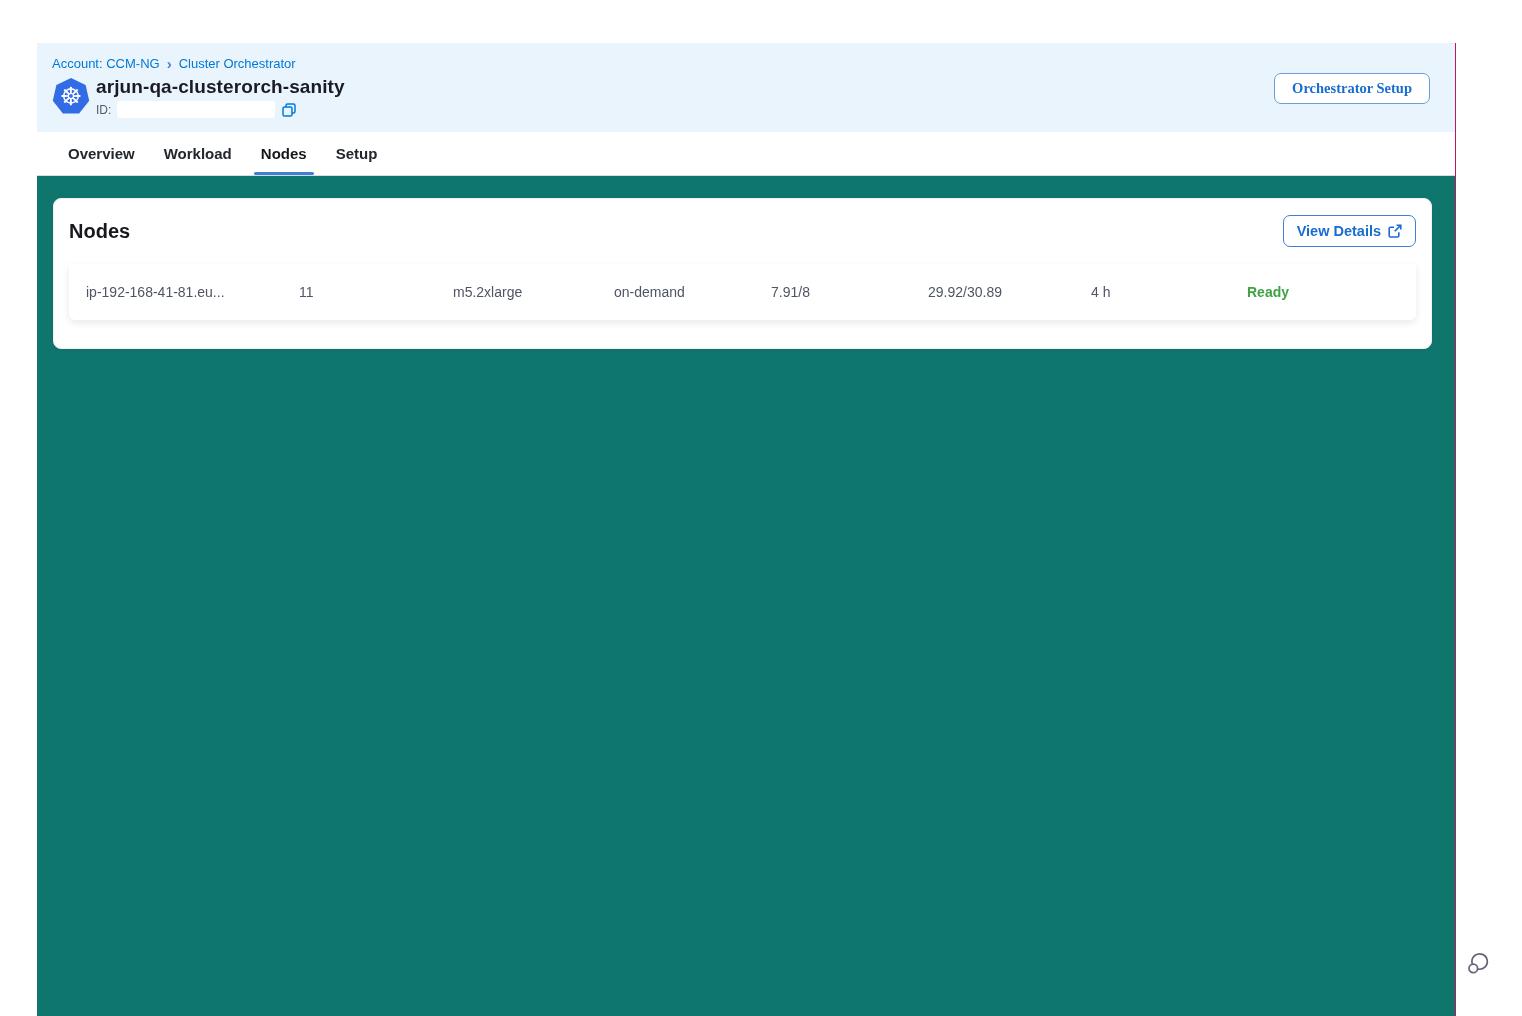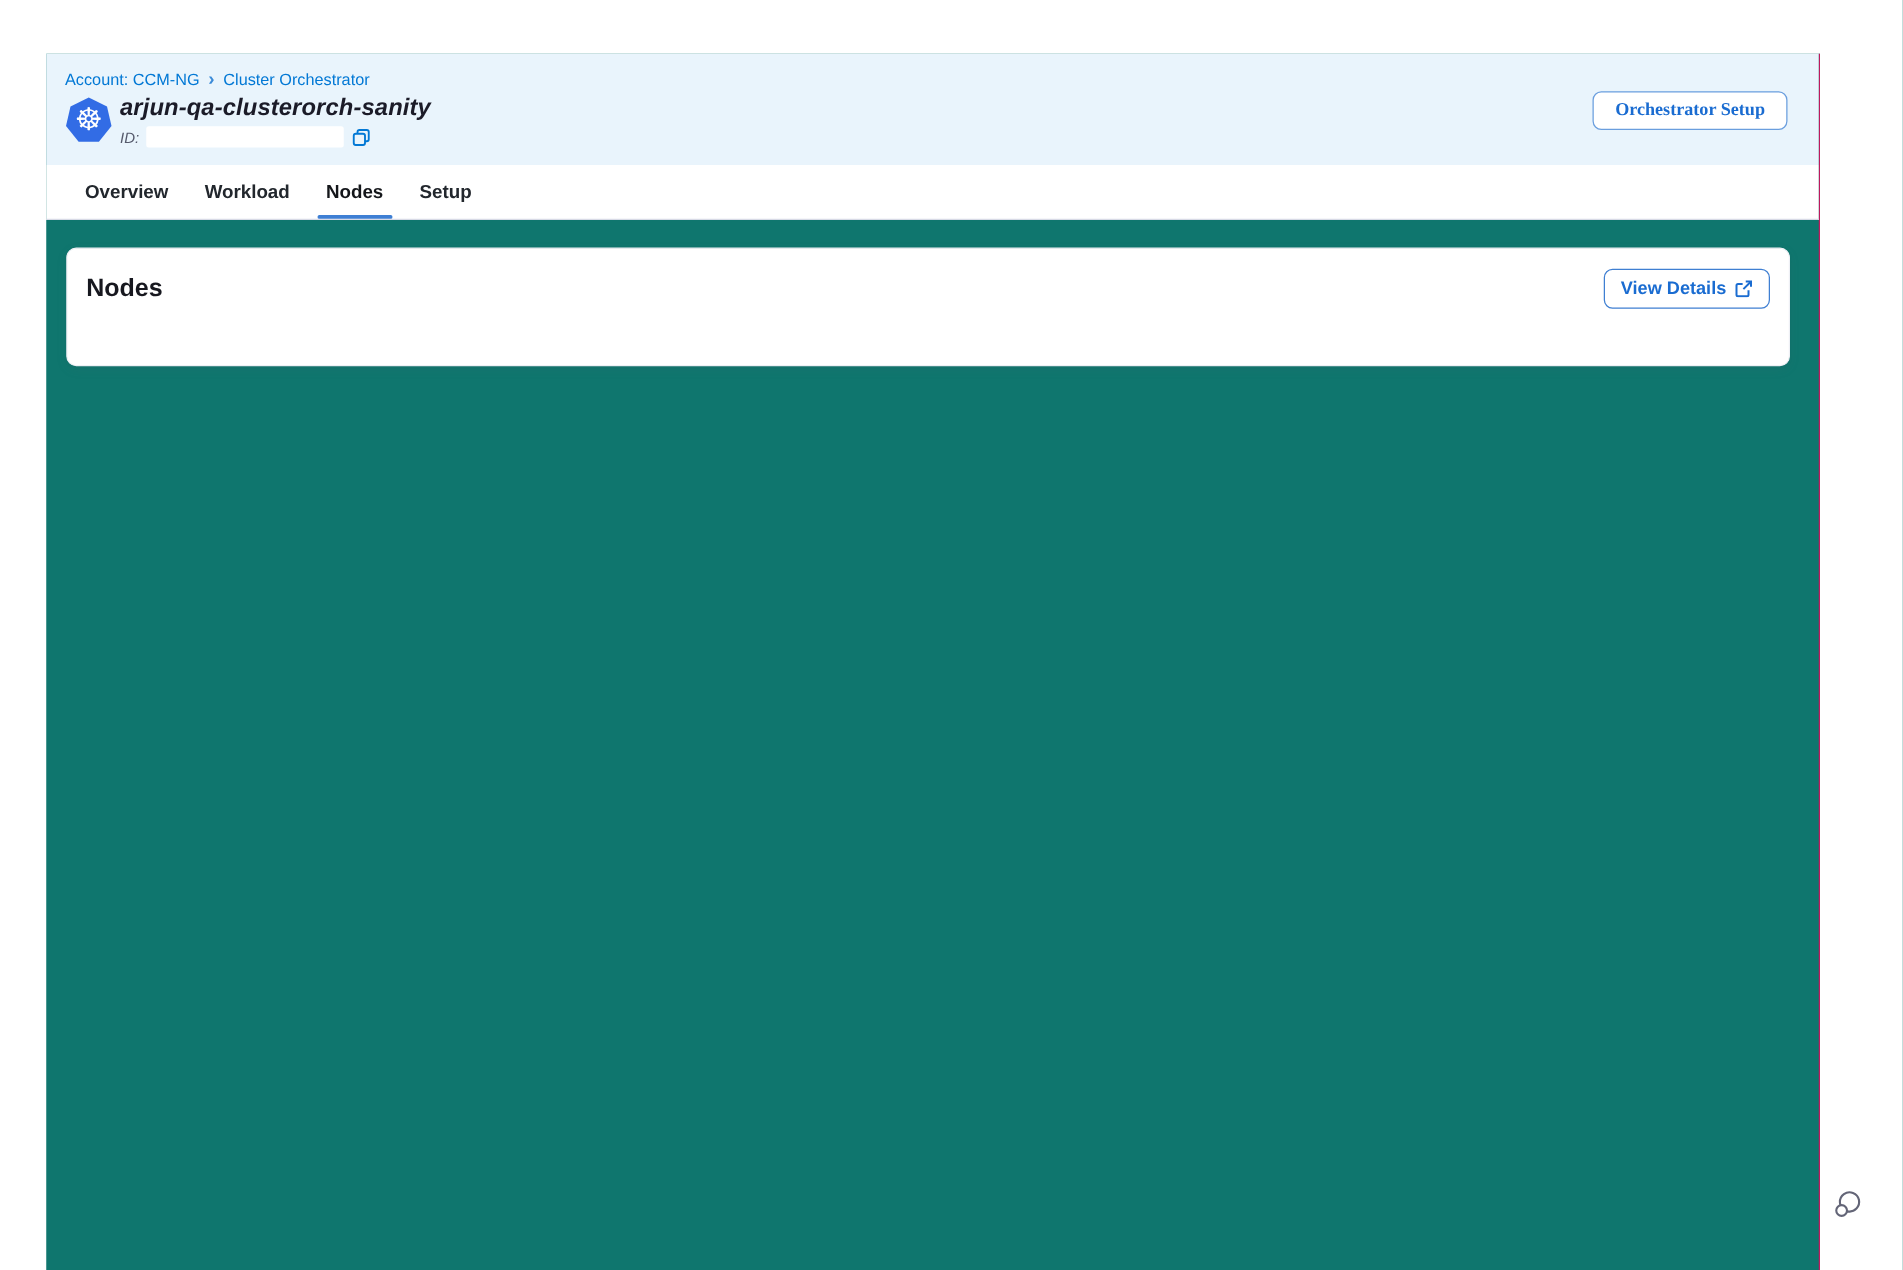--- a/index.html
+++ b/index.html
@@ -14,21 +14,21 @@
     background:#0f766e;border-right:1px solid #be185d;}
   
   .page-header{height:89px;background:#e9f4fc;padding:13px 25px 0 15px;position:relative;}
   .breadcrumb{font-size:13px;color:var(--accent);display:flex;align-items:center;gap:7px;}
   .breadcrumb .sep{font-size:15px;line-height:10px;font-weight:700;color:#3c8bd8;}
   .breadcrumb a{color:var(--accent);text-decoration:none;cursor:pointer;}
   .title-row{display:flex;align-items:flex-start;margin-top:5px;}
   .k8s-badge{position:relative;width:38px;height:38px;flex:0 0 38px;margin-top:1px;}
   .k8s-badge .glyph{position:absolute;left:0;top:1px;width:38px;height:36px;display:flex;
     align-items:center;justify-content:center;color:#fff;font-size:25px;line-height:1;}
-  .title-block{margin-left:6px;font-style:italic;}
+  .title-block{margin-left:6px;}
   .page-title{font-size:19px;font-weight:700;color:#1b1b28;letter-spacing:.1px;}
   .id-row{display:flex;align-items:center;margin-top:3px;gap:6px;}
   .id-label{font-size:12px;color:#55596b;}
   .id-redacted{width:158px;height:17px;background:#ffffff;border-radius:2px;}
   .copy-icon{cursor:pointer;display:flex;}
   .setup-btn{position:absolute;right:25px;top:30px;height:31px;padding:0 17px;
     background:#ffffff;border:1.5px solid #6a9ede;border-radius:7px;color:#1a6cd1;
     font-size:14.5px;font-weight:700;cursor:pointer;font-family:Liberation Serif, serif;}
   
   .tabbar{height:44px;background:#ffffff;border-bottom:1px solid #d8dae6;
@@ -127,20 +127,30 @@
           <svg width="14" height="14" viewBox="0 0 14 14" fill="none" stroke="#1a6cd1" stroke-width="1.6">
             <path d="M10.8 8.2v3.6a1.2 1.2 0 0 1-1.2 1.2H2.4a1.2 1.2 0 0 1-1.2-1.2V4.4a1.2 1.2 0 0 1 1.2-1.2h3.7"></path>
             <path d="M8.6 1.2h4.2v4.2"></path>
             <path d="M12.6 1.4L6.7 7.3"></path>
           </svg>
         </span>
       </button>
     </div>
 
     <div class="table">
+      <div class="trow">
+        <div class="td">ip-192-168-41-81.eu...</div>
+        <div class="td">11</div>
+        <div class="td">m5.2xlarge</div>
+        <div class="td">on-demand</div>
+        <div class="td">7.91/8</div>
+        <div class="td">29.92/30.89</div>
+        <div class="td">4 h</div>
+        <div class="td status">Ready</div>
+      </div>
     </div>
   </div>
 
 </div>
 
 <div class="chat-fab">
   <svg width="26" height="26" viewBox="0 0 26 26" fill="none" stroke="#636577" stroke-width="1.7">
     <path d="M11.6 18.1 L9.6 21.6 L14.2 19.1 A7.7 7.7 0 1 0 11.6 18.1 Z" stroke-linejoin="round"></path>
     <circle cx="9.3" cy="18.4" r="4.3" fill="#ffffff"></circle>
   </svg>

